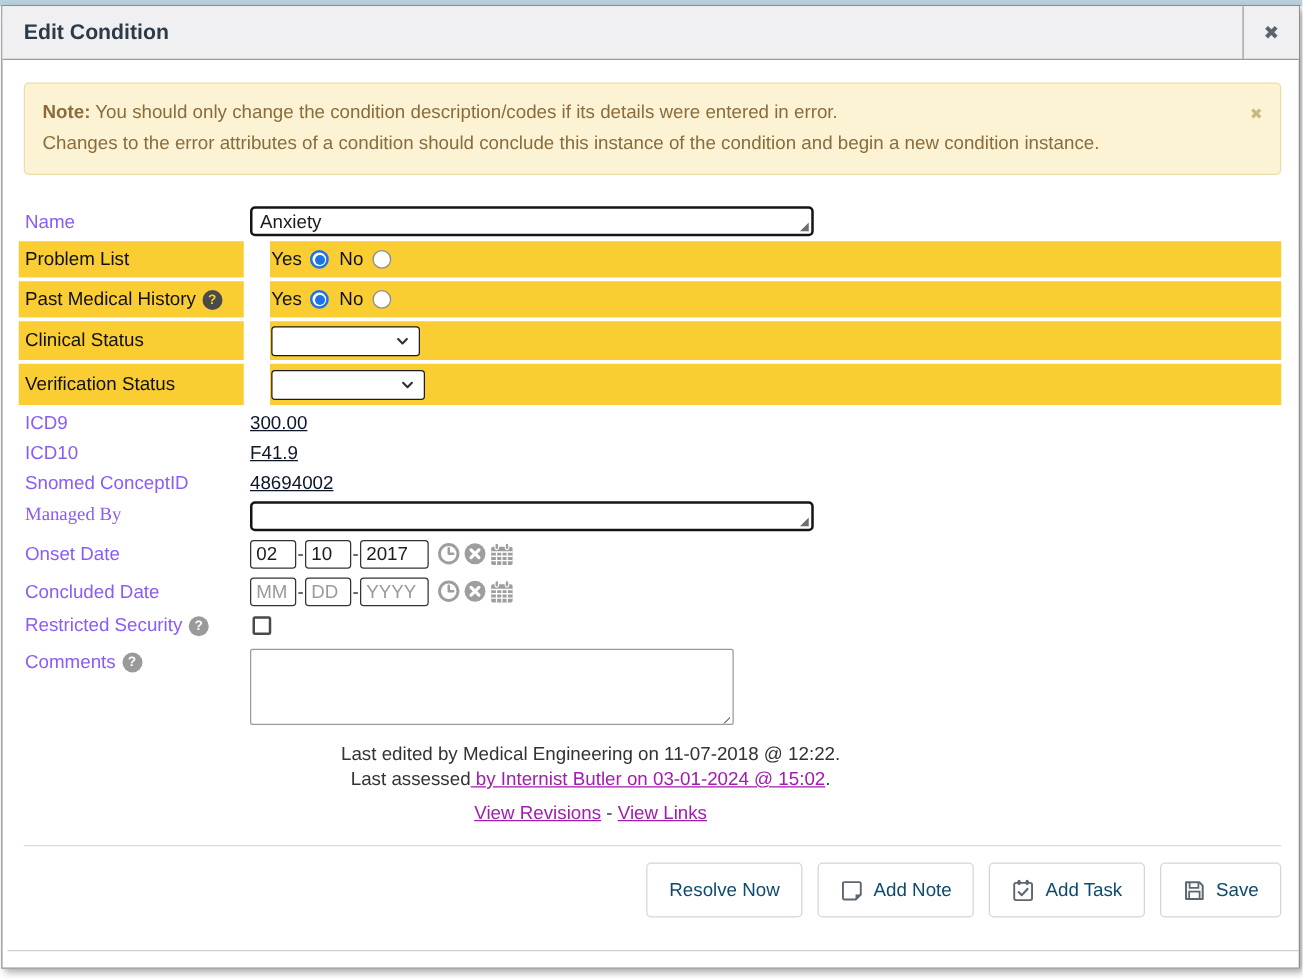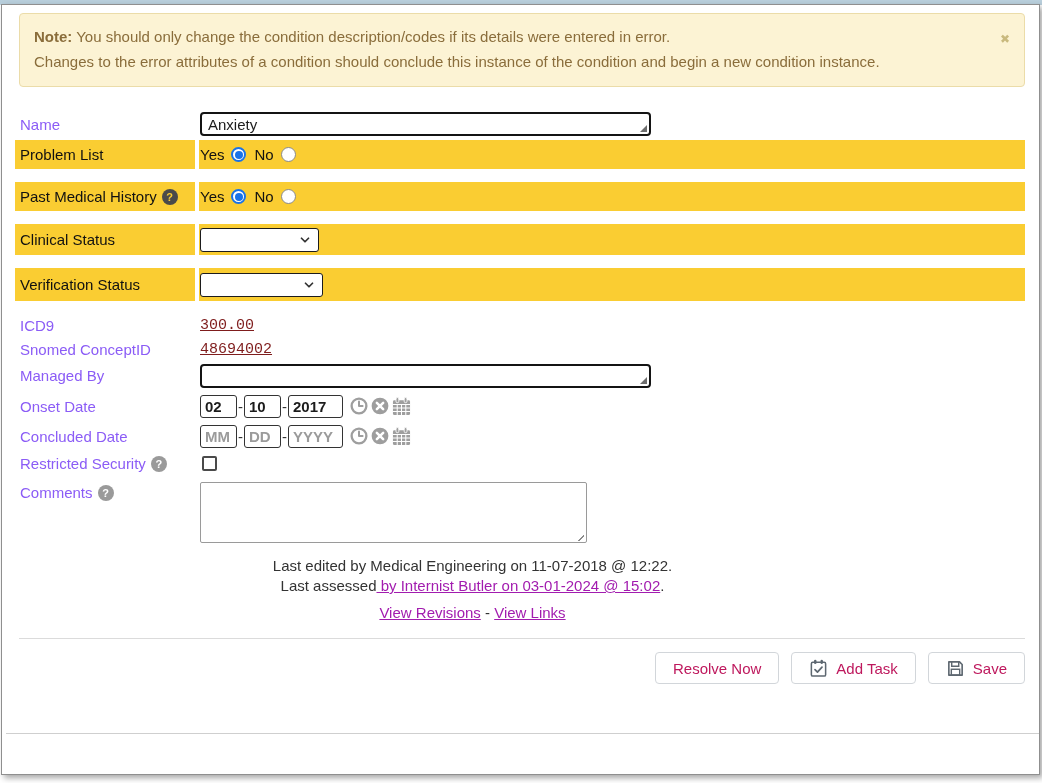--- a/index.html
+++ b/index.html
@@ -16,47 +16,47 @@
     box-shadow:3px 3px 6px rgba(0,0,0,.35);
     display:flex; flex-direction:column;
   }
   
   .modal-header { height:43px; background:#f0f0f2; border-bottom:1px solid #9b9b9b; display:flex; flex-shrink:0; }
   .modal-title { flex:1; padding:11px 0 0 17px; font-size:17px; font-weight:bold; color:#2d3b49; }
   .modal-close { width:45px; border-left:1px solid #9b9b9b; display:flex; align-items:center; justify-content:center; cursor:pointer; }
   .modal-close::after { content:"\2716"; font-size:15px; font-weight:bold; color:#5a646d; }
 
   
-  .modal-body { flex:1; padding:8px 14px 0 13px; }
+  .modal-body { flex:1; padding:18px 14px 0 13px; }
 
   .note {
     position:relative; margin-left:4px; background:#fcf3d4; border:1px solid #ebdca9;
     border-radius:4px; padding:10px 40px 12px 14px; color:#8a6d3b;
     font-size:15px; line-height:25px;
   }
   .note b { font-weight:bold; }
   .note-close { position:absolute; top:11px; right:14px; cursor:pointer; }
   .note-close::after { content:"\2716"; font-size:12px; font-weight:bold; color:#c9b97e; }
 
   
   .form { margin-top:23px; font-size:15px; color:#1c1c1c; }
   .frow { display:flex; align-items:center; margin-bottom:2px; }
   .lbl { width:180px; flex-shrink:0; margin-right:4px; padding-left:5px; display:flex; align-items:center; min-height:100%; color:#8b5cf6; }
   .val { flex:1; display:flex; align-items:center; padding-left:1px; min-height:100%; }
-  .frow.hl { margin-bottom:13px; }
+  .frow.hl { margin-bottom:3px;gap:17px; }
   .frow.hl .lbl, .frow.hl .val { background:#facd32; color:#111; }
   .frow.hl { min-height:29px; }
   .frow.hl .lbl, .frow.hl .val { align-self:stretch; }
 
   .r-name { height:28px; }
   .r-pl, .r-pmh { height:29px; }
   .r-cs { height:31px; margin-bottom:4px; }
   .r-vs { height:33px; margin-bottom:4px; }
   .r-code { height:22px;text-align:right; }
-  .r-managed { height:27px; margin-bottom:3px; }
+  .r-managed { height:27px; margin-bottom:3px;font-family:Liberation Serif, serif; }
   .r-date { height:28px; margin-bottom:2px; }
   .r-check { height:23px; margin-bottom:5px; }
   .r-comments { align-items:flex-start;justify-content:space-between; }
 
   .inp-wrap { position:relative; display:inline-block; }
   .inp-wrap::after { content:""; position:absolute; right:4px; bottom:4px; width:0; height:0;
     border-left:7px solid transparent; border-bottom:7px solid #6e6e6e; pointer-events:none; }
   .text-input {
     width:451px; height:24px; border:2px solid #141414; border-radius:4px;
     font-family:inherit; font-size:15px; padding:0 6px; color:#1c1c1c; outline:none; background:#fff;
@@ -65,23 +65,23 @@
   .radio-opt { display:flex; align-items:center; margin-right:8px; cursor:pointer; }
   .radio-opt .opt-text { margin-right:7px; }
   .radio { width:15px; height:15px; border-radius:50%; background:#fff; border:1px solid #8a8a8a; position:relative; }
   .radio.on { border:2px solid #1a73e8; }
   .radio.on::after { content:""; position:absolute; inset:1.5px; border-radius:50%; background:#1a73e8; }
 
   .select-box { position:relative; height:24px; background:#fff; border:1.5px solid #1c1c1c; border-radius:3px; display:flex; align-items:center; justify-content:flex-end; padding-right:6px; cursor:pointer; }
   .sel-cs { width:119px; }
   .sel-vs { width:123px; }
 
-  .code-link { color:#7f1d1d; text-decoration:underline; cursor:pointer;font-family:Liberation Mono, monospace; }
-
-  .date-input { height:23px; border:1.5px solid #333; border-radius:3px; font-family:inherit; font-size:15px; padding:0 4px; width:37px; color:#1c1c1c; outline:none;font-weight:bold; }
+  .code-link { color:#0f172a; text-decoration:underline; cursor:pointer; }
+
+  .date-input { height:23px; border:1.5px solid #333; border-radius:3px; font-family:inherit; font-size:15px; padding:0 4px; width:37px; color:#1c1c1c; outline:none; }
   .date-input.yyyy { width:55px; }
   .date-input::placeholder { color:#9b9b9b; }
   .date-sep { margin:0 1px; color:#333; }
   .date-icons { display:flex; align-items:center; margin-left:7px; gap:3px; }
   .icon-btn { display:flex; align-items:center; cursor:pointer; }
 
   .qicon { width:16px; height:16px; border-radius:50%; margin-left:5px; display:inline-flex; align-items:center; justify-content:center; flex-shrink:0; cursor:pointer; }
   .qicon::after { content:"?"; font-size:11px; font-weight:bold; }
   .qicon.dark { background:#4a4a4a; } .qicon.dark::after { color:#facd32; }
   .qicon.gray { background:#9a9a9a; } .qicon.gray::after { color:#fff; }
@@ -95,33 +95,37 @@
     clip-path:polygon(100% 0,100% 100%,0 100%); pointer-events:none; }
 
   
   .meta { width:915px; margin-top:10px; text-align:center; font-size:15px; color:#333; line-height:20px; }
   .meta a { color:#a21caf; text-decoration:underline; cursor:pointer; }
   .meta-links { margin-top:7px; }
 
   
   .actions { margin:15px 0 0 4px; border-top:1px solid #dbdbdb; padding-top:13px; display:flex; justify-content:flex-end; gap:12px; }
   .btn {
-    height:32px; background:#fff; border:1px solid #d2d6da; border-radius:4px;
-    color:#be185d; font-family:inherit; font-size:15px; padding:0 17px;
+    height:44px; background:#fff; border:1px solid #d2d6da; border-radius:4px;
+    color:#0c4a6e; font-family:inherit; font-size:15px; padding:0 17px;
     display:flex; align-items:center; gap:8px; cursor:pointer;
   }
   .modal-footer { margin:26px 0 0 4px; border-top:1px solid #cfcfcf; height:41px; flex-shrink:0; }
 </style>
 </head>
 <body>
 
 <div class="page-top-strip"></div>
 
 <div class="modal">
 
+  <div class="modal-header">
+    <div class="modal-title">Edit Condition</div>
+    <div class="modal-close"></div>
+  </div>
 
   <div class="modal-body">
 
     <div class="note">
       <div><b>Note:</b><span> You should only change the condition description/codes if its details were entered in error.</span></div>
       <div>Changes to the error attributes of a condition should conclude this instance of the condition and begin a new condition instance.</div>
       <span class="note-close"></span>
     </div>
 
     <div class="form">
@@ -188,20 +192,26 @@
         </div>
       </div>
 
       <div class="frow r-code">
         <div class="lbl">ICD9</div>
         <div class="val">
             <a class="code-link">300.00</a>
           </div>
       </div>
 
+      <div class="frow r-code">
+        <div class="lbl">ICD10</div>
+        <div class="val">
+            <a class="code-link">F41.9</a>
+          </div>
+      </div>
 
       <div class="frow r-code">
         <div class="lbl">Snomed ConceptID</div>
         <div class="val">
             <a class="code-link">48694002</a>
           </div>
       </div>
 
       <div class="frow r-managed">
         <div class="lbl">Managed By</div>
@@ -308,20 +318,27 @@
         <span>Last assessed</span><a> by Internist Butler on 03-01-2024 @ 15:02</a><span>.</span>
       </div>
       <div class="meta-links">
         <a>View Revisions</a><span> - </span><a>View Links</a>
       </div>
     </div>
 
     <div class="actions">
       <button class="btn">
         <span>Resolve Now</span>
+      </button>
+      <button class="btn">
+        <svg width="19" height="19" viewBox="0 0 20 20">
+            <path d="M3.6 2.8h12.8a1.1 1.1 0 0 1 1.1 1.1v9.4l-4.2 4.2H3.6a1.1 1.1 0 0 1-1.1-1.1V3.9a1.1 1.1 0 0 1 1.1-1.1z" fill="none" stroke="#5d6770" stroke-width="1.6"></path>
+            <path d="M13.1 17.7v-4.4h4.6z" fill="#5d6770"></path>
+          </svg>
+        <span>Add Note</span>
       </button>
       <button class="btn">
         <svg width="19" height="19" viewBox="0 0 20 20">
             <rect x="2.5" y="3.5" width="15" height="14.5" rx="1.5" fill="none" stroke="#5d6770" stroke-width="1.6"></rect>
             <rect x="5.3" y="0.8" width="2.6" height="4.4" rx="1.3" fill="#5d6770"></rect>
             <rect x="12.1" y="0.8" width="2.6" height="4.4" rx="1.3" fill="#5d6770"></rect>
             <path d="M6.3 11.2l2.6 2.6 4.8-5.2" fill="none" stroke="#5d6770" stroke-width="1.8" stroke-linecap="round" stroke-linejoin="round"></path>
           </svg>
         <span>Add Task</span>
       </button>

